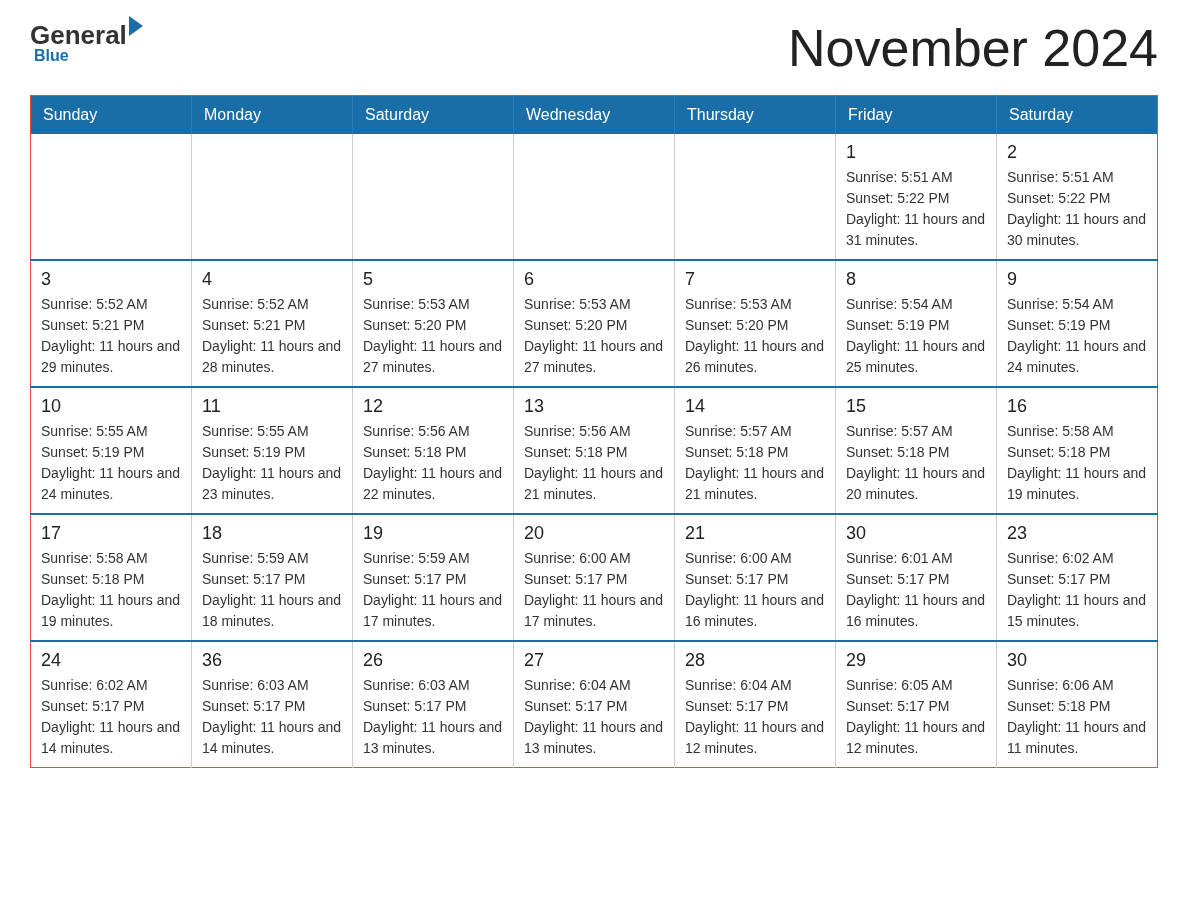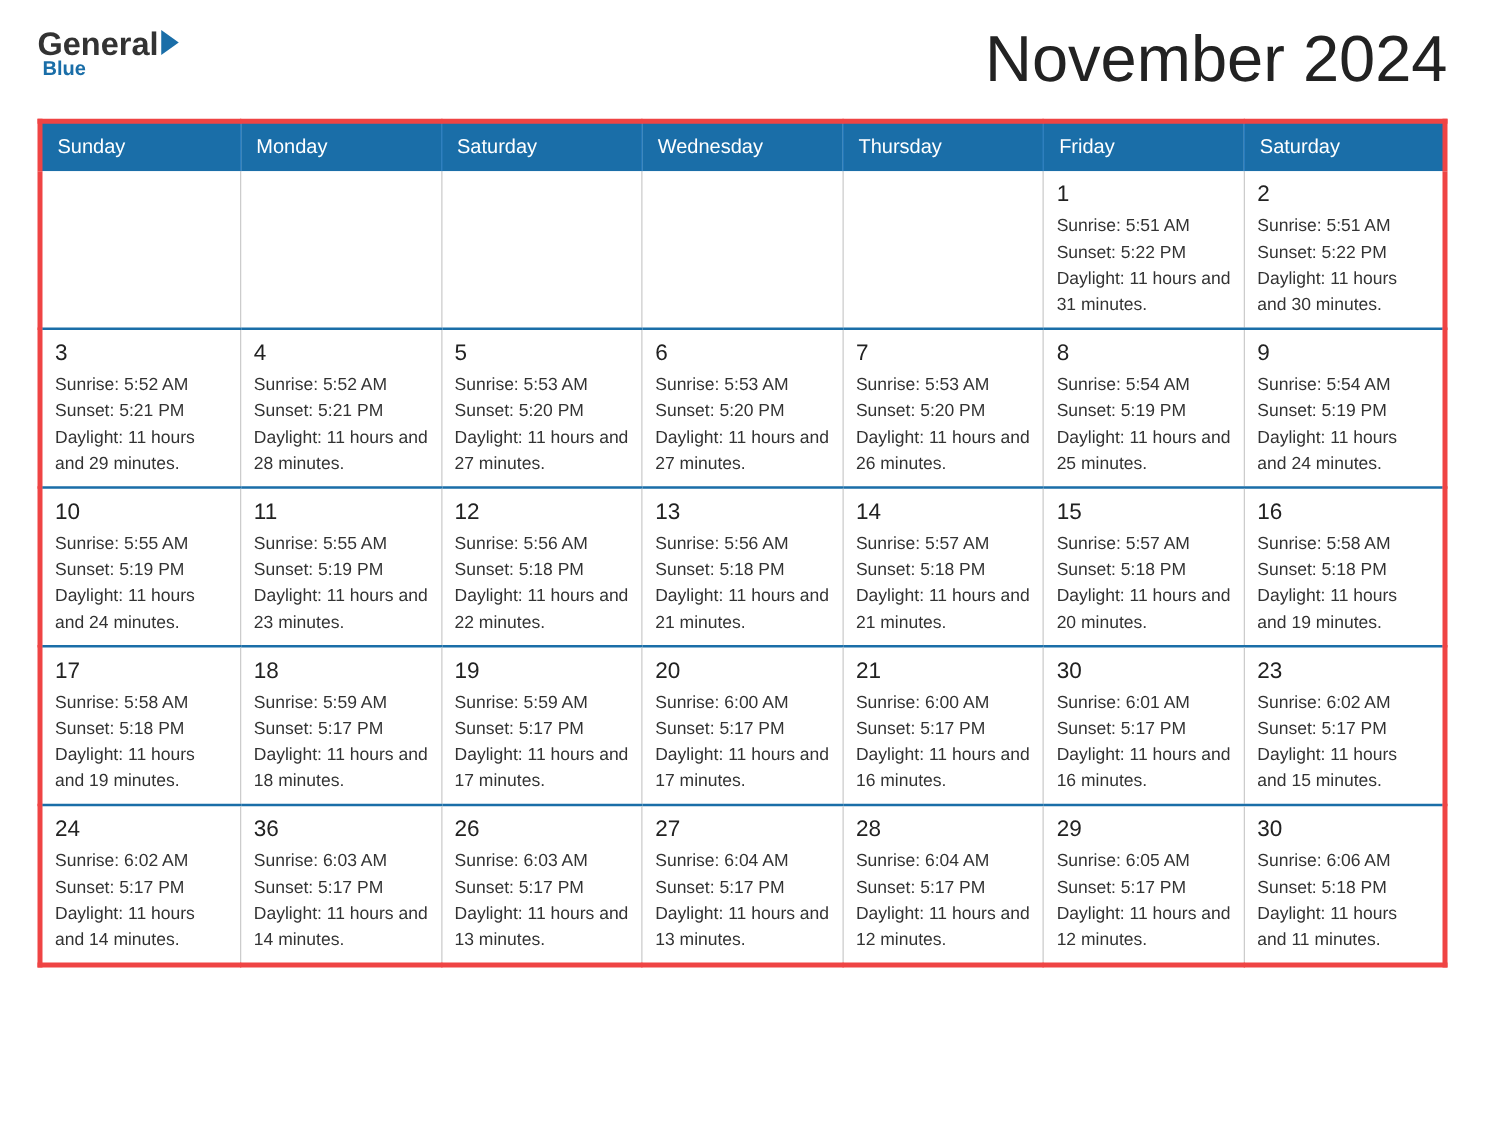--- a/index.html
+++ b/index.html
@@ -16,21 +16,21 @@
       align-items: flex-start;
       margin-bottom: 18px;
     }
     .logo {
       display: flex;
       flex-direction: column;
       align-items: flex-start;
     }
     .logo-text {
       display: flex;
-      align-items: center;
+      align-items: flex-start;
       font-size: 26px;
       font-weight: bold;
       color: #333;
     }
     .logo-arrow {
       width: 0;
       height: 0;
       border-left: 14px solid #1a6ea8;
       border-top: 10px solid transparent;
       border-bottom: 10px solid transparent;
@@ -55,21 +55,21 @@
       line-height: 1.1;
     }
     .location-title {
       font-size: 20px;
       color: #444;
       margin-top: 4px;
     }
     .calendar-table {
       width: 100%;
       border-collapse: collapse;
-      border: 4px solid #ef4444;
+      border: 1px solid #ef4444;
     }
     .calendar-table th {
       background-color: #1a6ea8;
       color: #fff;
       font-size: 16px;
       font-weight: normal;
       padding: 10px 12px;
       text-align: left;
       border-right: 1px solid #2a7ec0;
     }

